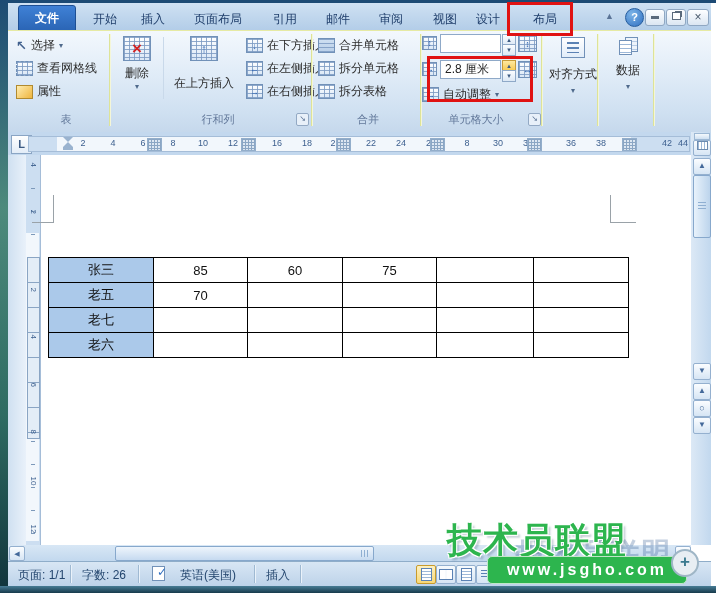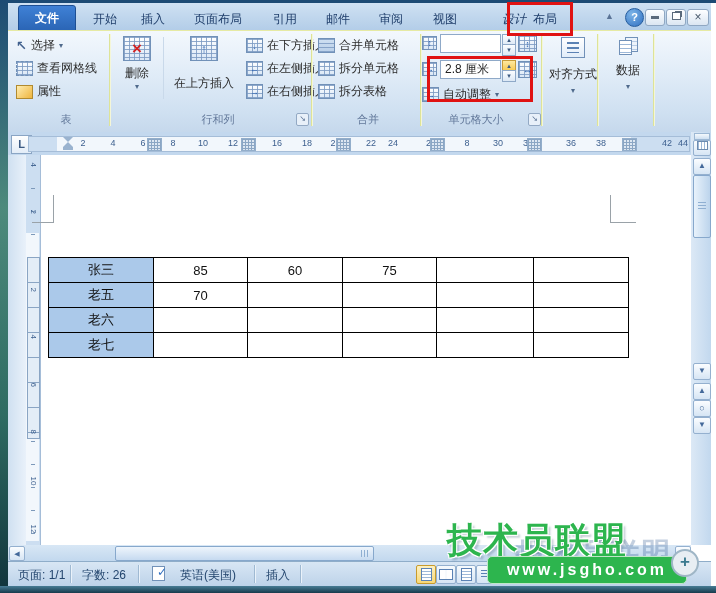--- a/index.html
+++ b/index.html
@@ -156,21 +156,21 @@
 
   <div class="titlebar">
     <div class="file-tab">文件</div>
     <div class="tab" style="left:75px;width:44px;">开始</div>
     <div class="tab" style="left:123px;width:44px;">插入</div>
     <div class="tab" style="left:176px;width:68px;">页面布局</div>
     <div class="tab" style="left:255px;width:44px;">引用</div>
     <div class="tab" style="left:308px;width:44px;">邮件</div>
     <div class="tab" style="left:361px;width:44px;">审阅</div>
     <div class="tab" style="left:415px;width:44px;">视图</div>
-    <div class="tab" style="left:484px;width:44px;font-style:italic;">设计</div>
+    <div class="tab" style="left:458px;width:44px;">设计</div>
     <div class="tab" style="left:511px;width:52px;">布局</div>
     <div class="chev" style="left:597px;">▲</div>
     <div class="helpbtn" style="left:617px;">?</div>
     <div class="winbtn" style="left:637px;width:18px;"><span class="min-glyph"></span></div>
     <div class="winbtn" style="left:658px;width:18px;"><span class="rest-glyph"></span></div>
     <div class="winbtn" style="left:679px;width:20px;font-size:12px;">×</div>
   </div>
 
   <div class="ribbon">
 
@@ -307,21 +307,21 @@
       <span class="hnum" style="left:46px;">2</span>
       <span class="hnum" style="left:76px;">4</span>
       <span class="hnum" style="left:106px;">6</span>
       <span class="hnum" style="left:136px;">8</span>
       <span class="hnum" style="left:166px;">10</span>
       <span class="hnum" style="left:196px;">12</span>
       <span class="hnum" style="left:240px;">16</span>
       <span class="hnum" style="left:270px;">18</span>
       <span class="hnum" style="left:296px;">2</span>
       <span class="hnum" style="left:334px;">22</span>
-      <span class="hnum" style="left:356px;text-align:center;">24</span>
+      <span class="hnum" style="left:364px;text-align:center;">24</span>
       <span class="hnum" style="left:394px;">26</span>
       <span class="hnum" style="left:430px;">8</span>
       <span class="hnum" style="left:461px;">30</span>
       <span class="hnum" style="left:491px;">32</span>
       <span class="hnum" style="left:534px;">36</span>
       <span class="hnum" style="left:564px;">38</span>
       <span class="hnum" style="left:630px;">42</span>
       <span class="hnum" style="left:646px;">44</span>
       <div class="colmark" style="left:118px;"></div>
       <div class="colmark" style="left:212px;"></div>
@@ -370,29 +370,29 @@
     </tr>
     <tr class="data">
       <td class="selcol">老五</td>
       <td>70</td>
       <td></td>
       <td></td>
       <td></td>
       <td></td>
     </tr>
     <tr class="data">
-      <td class="selcol">老六</td>
+      <td class="selcol">老七</td>
       <td></td>
       <td></td>
       <td></td>
       <td></td>
       <td></td>
     </tr>
     <tr class="data">
-      <td class="selcol">老七</td>
+      <td class="selcol">老六</td>
       <td></td>
       <td></td>
       <td></td>
       <td></td>
       <td></td>
     </tr>
   </tbody>
     </table>
 
   <div class="vscroll">

